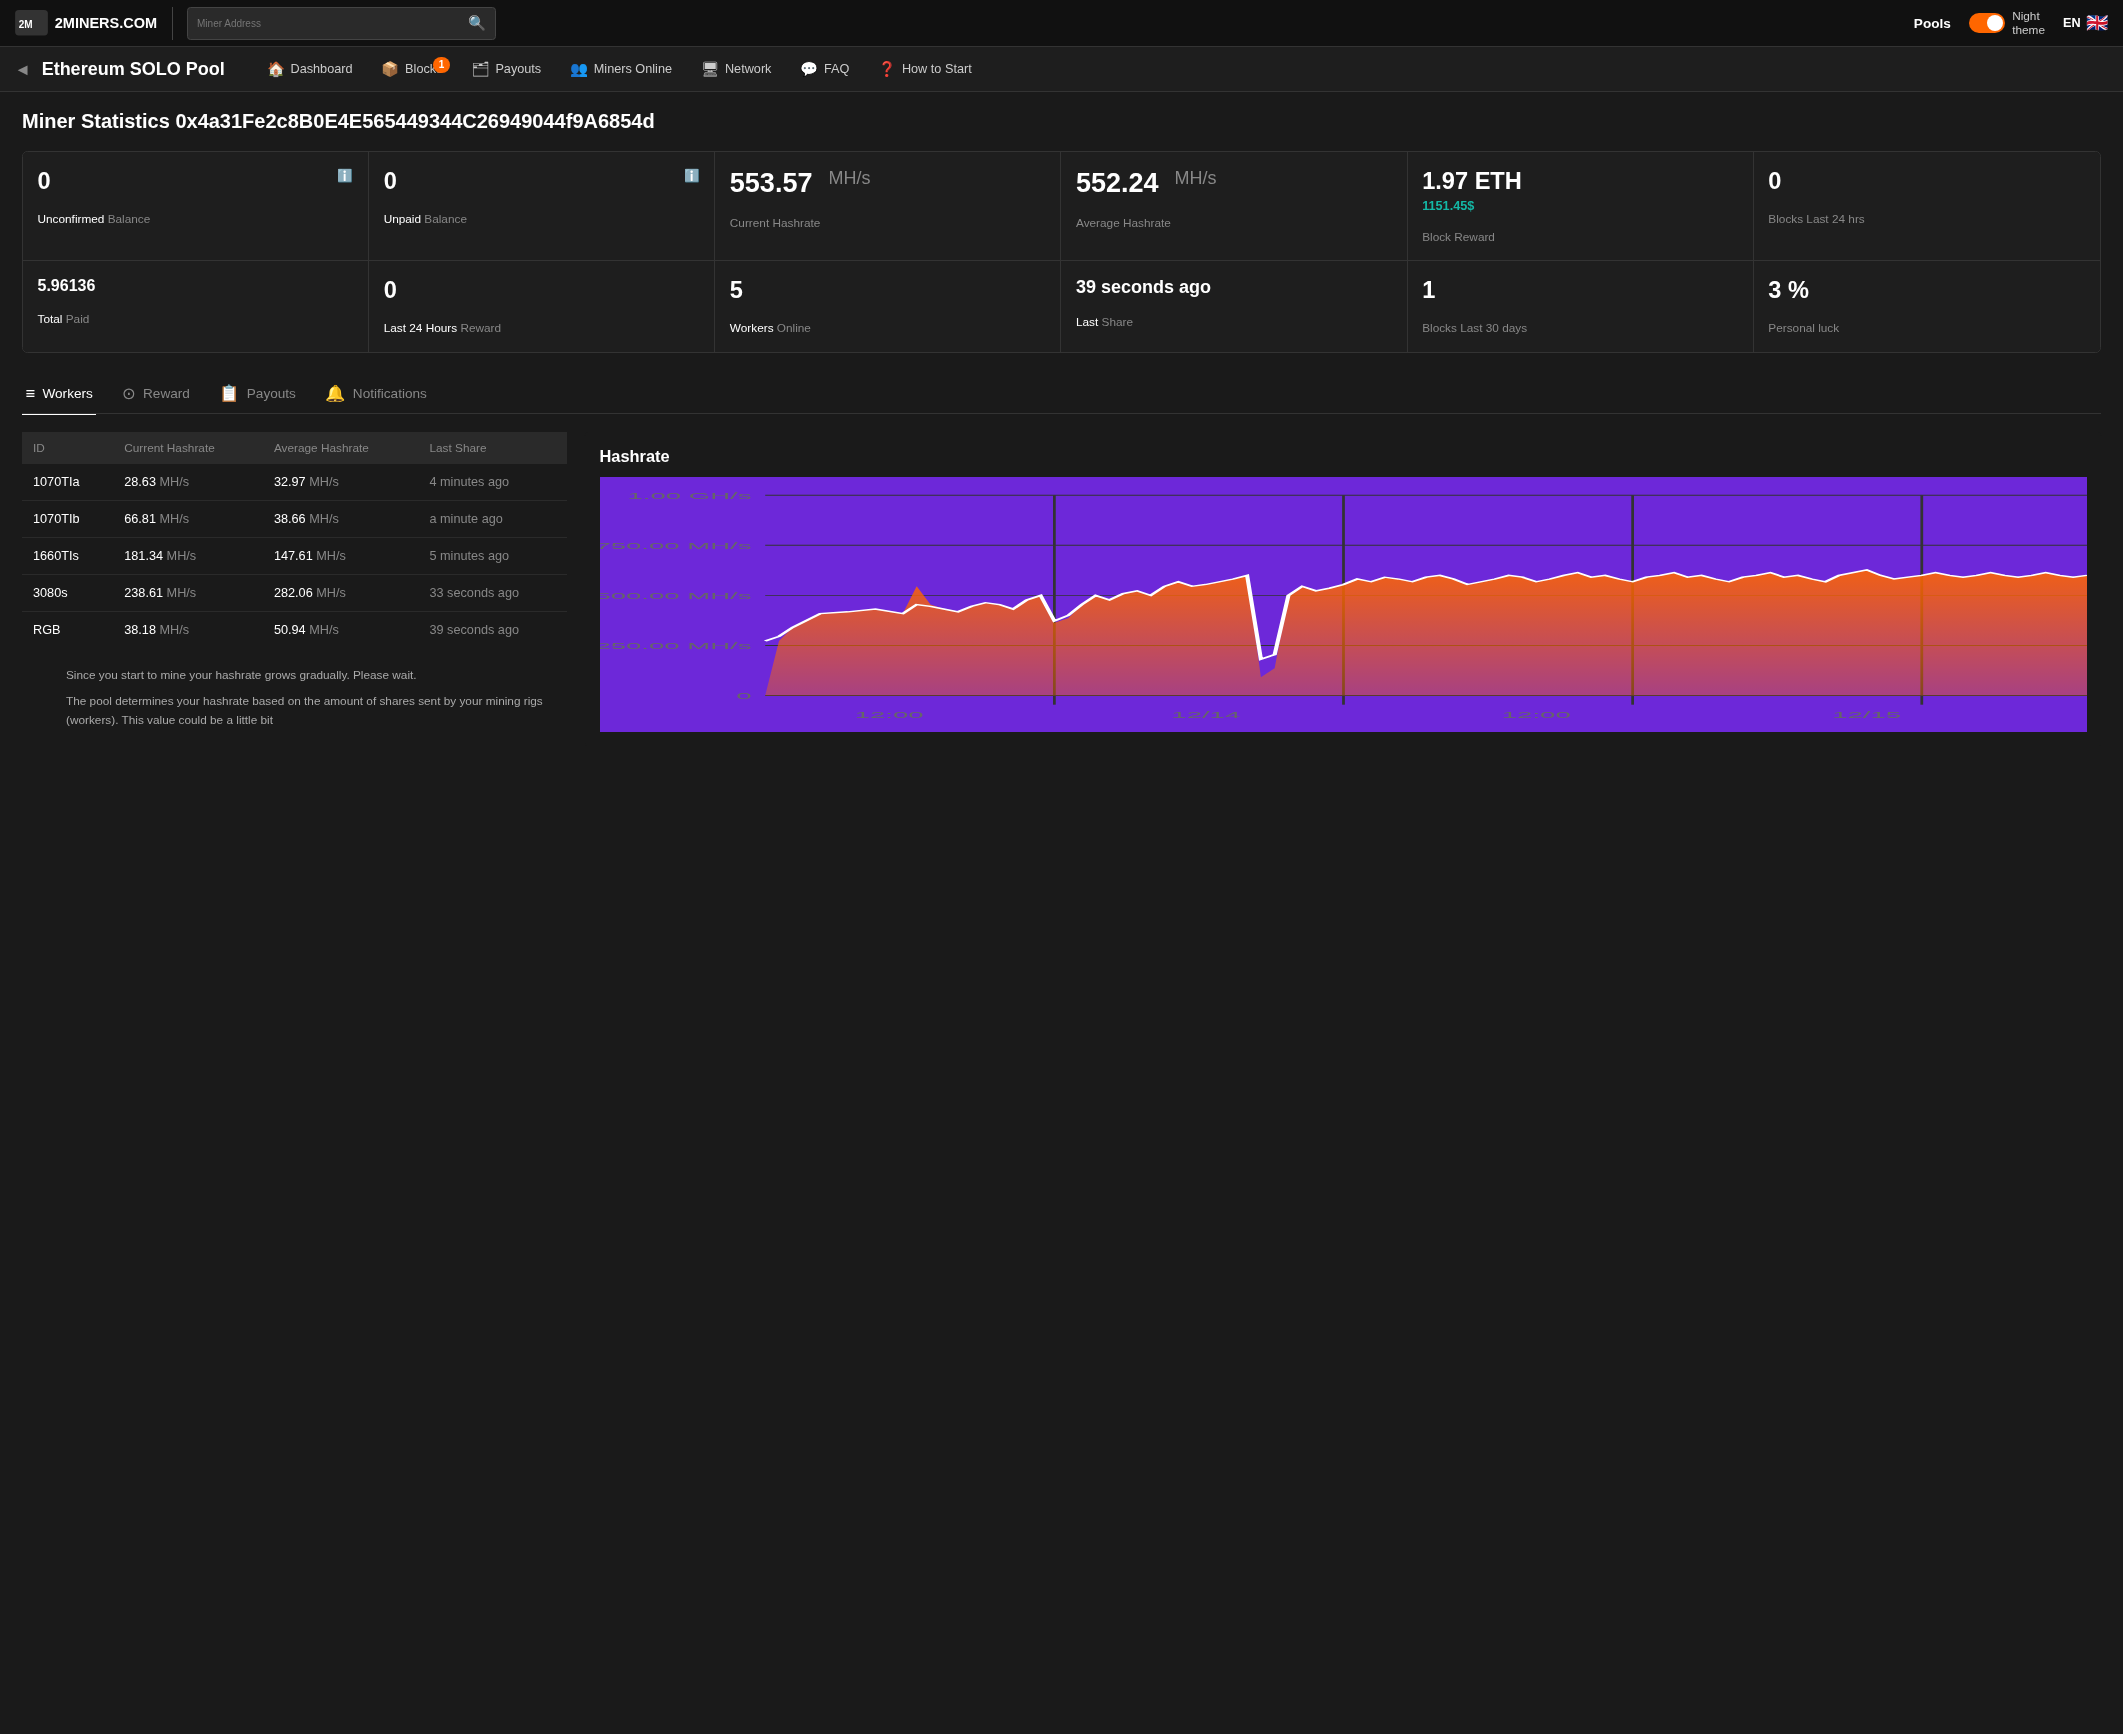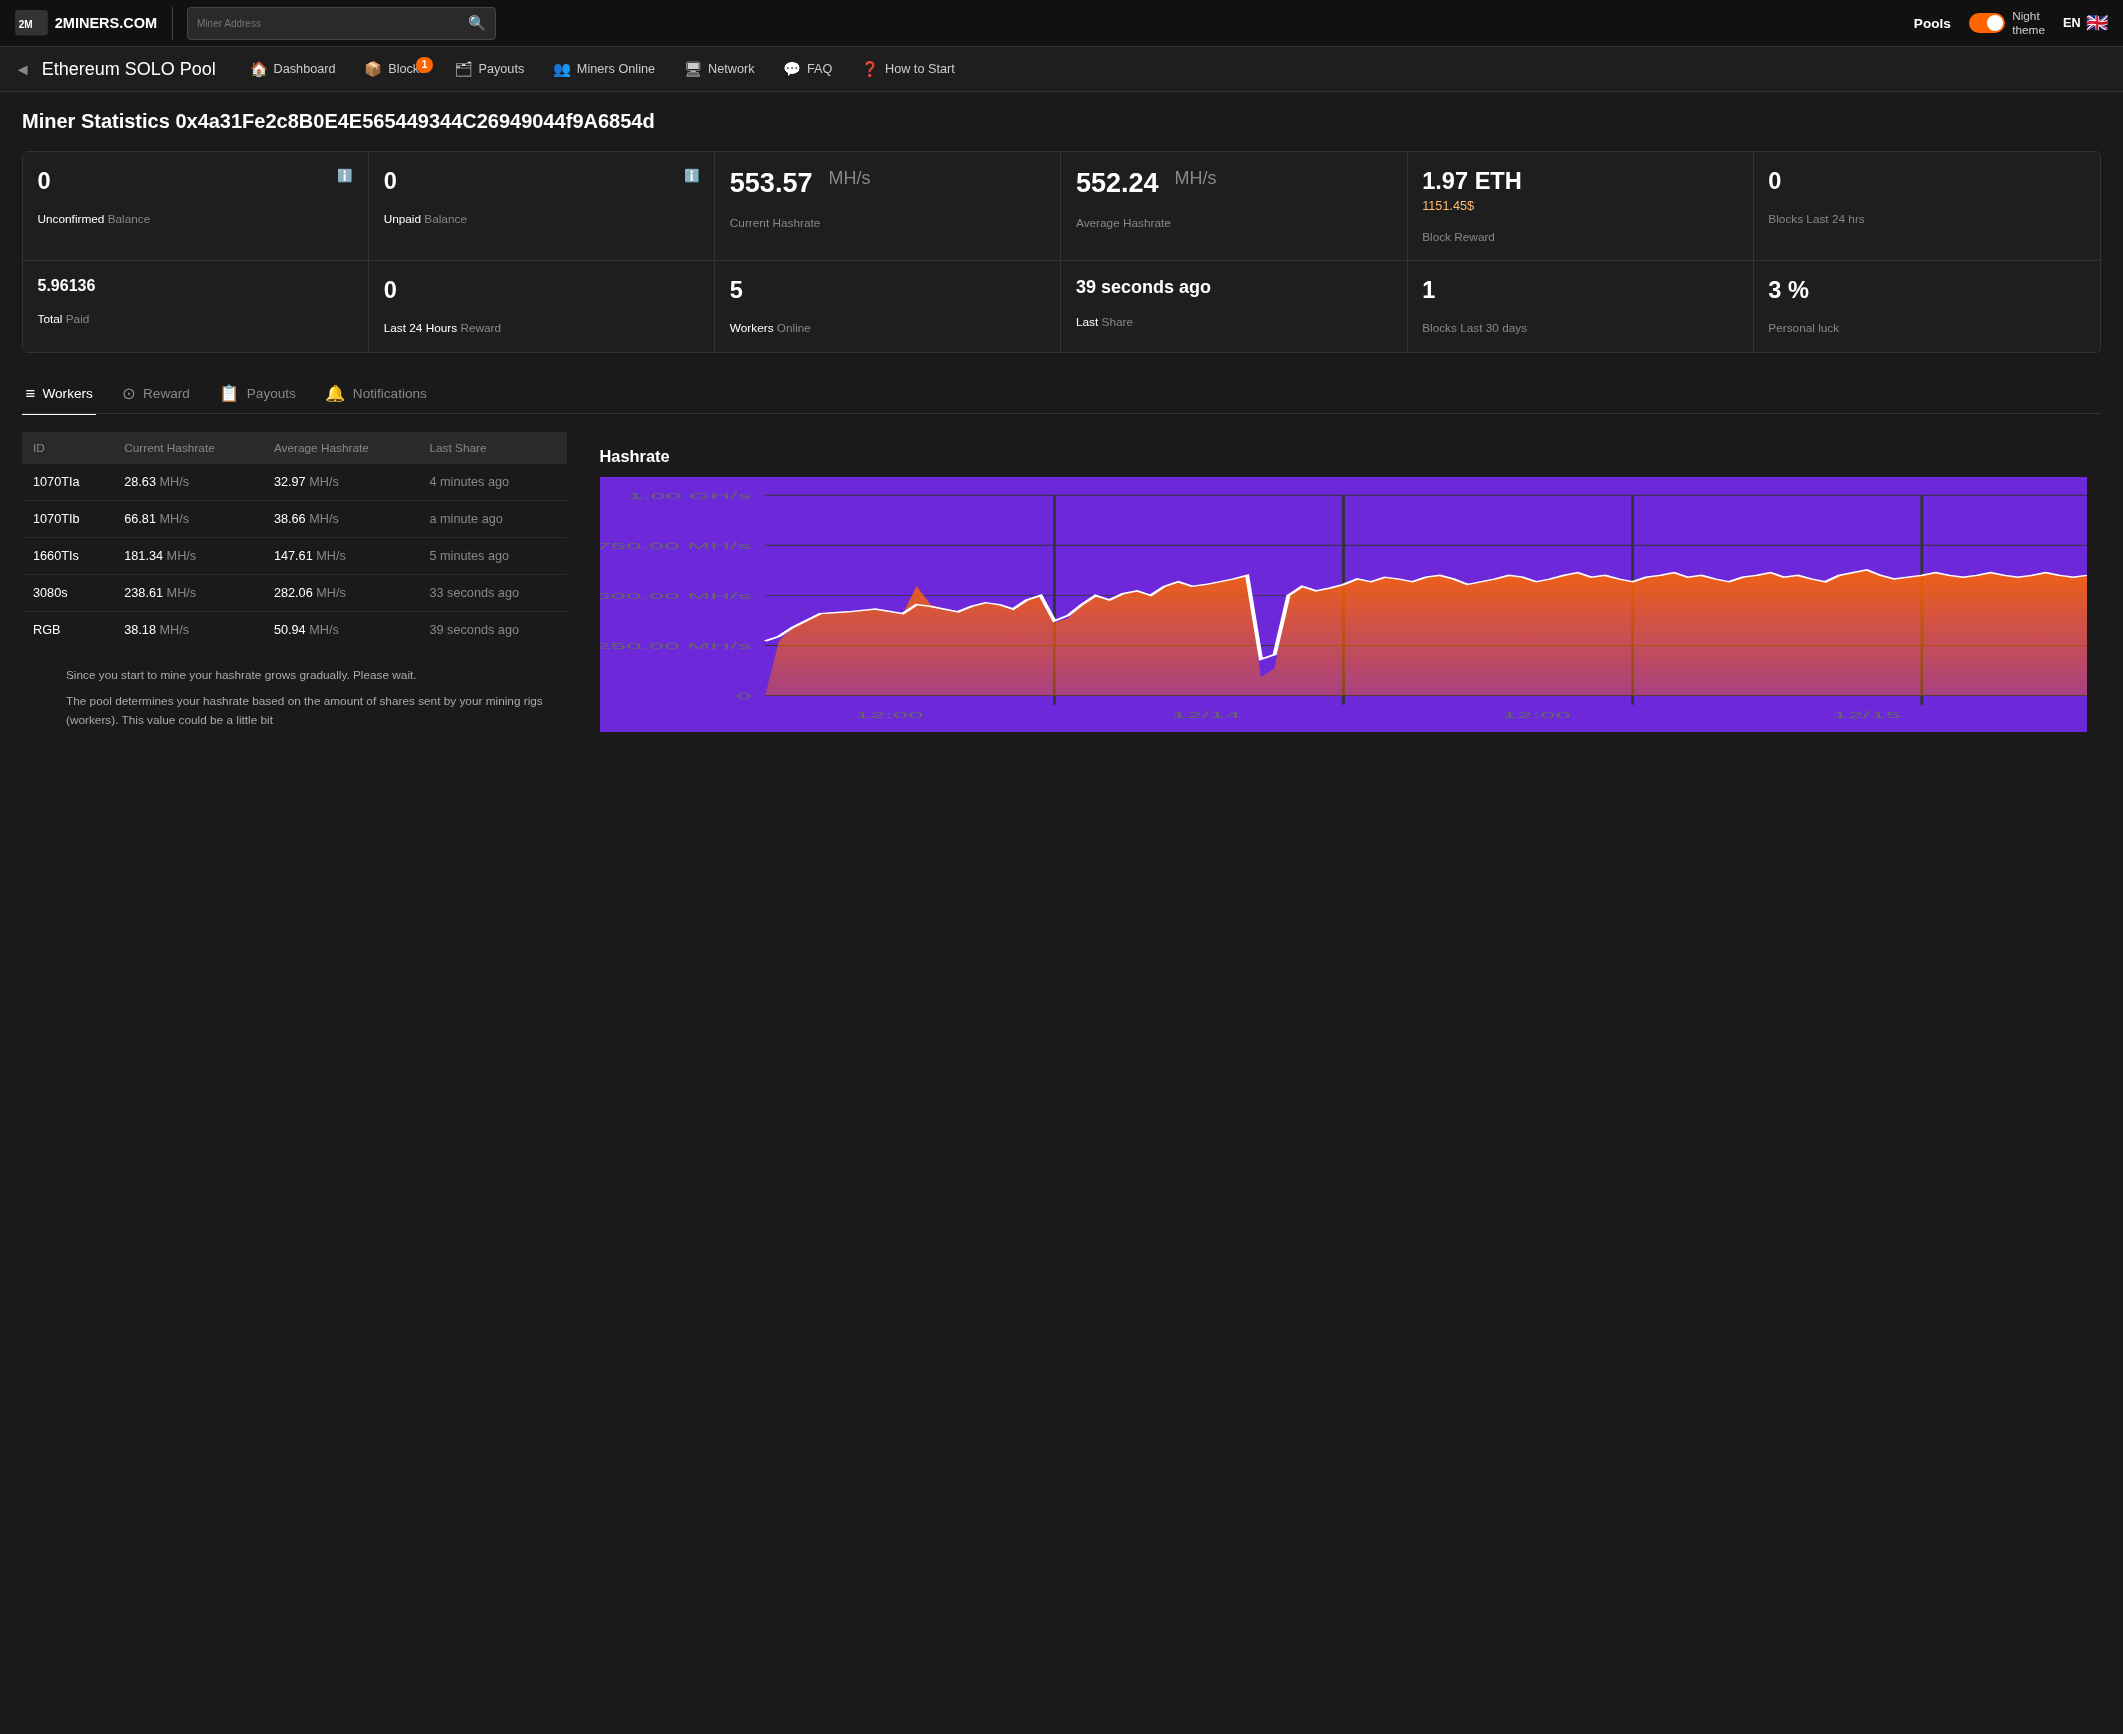--- a/index.html
+++ b/index.html
@@ -34,21 +34,21 @@
     .toggle-label { color: #ccc; font-size: 11.8px; }
     .lang-selector { display: flex; align-items: center; gap: 5.5px; color: #fff; font-weight: 600; }
     .flag { font-size: 18px; }
 
     
     .pool-nav {
       display: flex; align-items: center; background: #1e1e1e; border-bottom: 0.9px solid #333;
       height: 45px; padding: 0 14.5px; gap: 3.6px;
     }
     .back-arrow { color: #888; font-size: 16.4px; margin-right: 7.3px; cursor: pointer; }
-    .pool-title { font-size: 18px; font-weight: 400; margin-right: 18px; white-space: nowrap; }
+    .pool-title { font-size: 18px; font-weight: 700; margin-right: 26px; white-space: nowrap; }
     .pool-nav-items { display: flex; align-items: center; gap: 3.6px; }
     .pool-nav-item {
       display: flex; align-items: center; gap: 5.5px; padding: 5.5px 12.7px;
       color: #ccc; cursor: pointer; font-size: 12.7px; border-radius: 3.6px; white-space: nowrap; position: relative;
     }
     .pool-nav-item .nav-icon { font-size: 14.5px; }
     .badge {
       position: absolute; top: 1.8px; right: 5.5px;
       background: #f60; color: #fff; border-radius: 50%; width: 16.4px; height: 16.4px;
       font-size: 10px; display: flex; align-items: center; justify-content: center; font-weight: 700;
@@ -56,21 +56,21 @@
 
     
     .main { padding: 18px 22px; }
     .page-title { font-size: 20px; font-weight: 700; margin-bottom: 18px; }
     .stat-card {
       background: #1e1e1e; padding: 16.4px 14.5px; border-right: 0.9px solid #333;
       display: flex; flex-direction: column; gap: 3.6px; min-height: 91px;
     }
     .stat-card:last-child { border-right: none; }
     .stat-value { font-size: 23.6px; font-weight: 700; color: #fff; }
-    .stat-subvalue { font-size: 12.7px; color: #fdba74; }
+    .stat-subvalue { font-size: 12.7px; color: #14b8a6; font-weight: bold; }
     .stat-label { font-size: 11.8px; color: #888; margin-top: 13px; }
     .stat-label span.white { color: #fff; }
     .info-icon { float: right; color: #555; font-size: 12.7px; cursor: pointer; }
 
     
     .tabs { display: flex; gap: 22px; border-bottom: 1.8px solid #333; margin-bottom: 18px; }
     .tab {
       display: flex; align-items: center; gap: 7.3px; padding: 9px 3.6px 11px;
       color: #888; cursor: pointer; font-size: 13.6px; border-bottom: 1.8px solid transparent; margin-bottom: -1.8px;
     }

